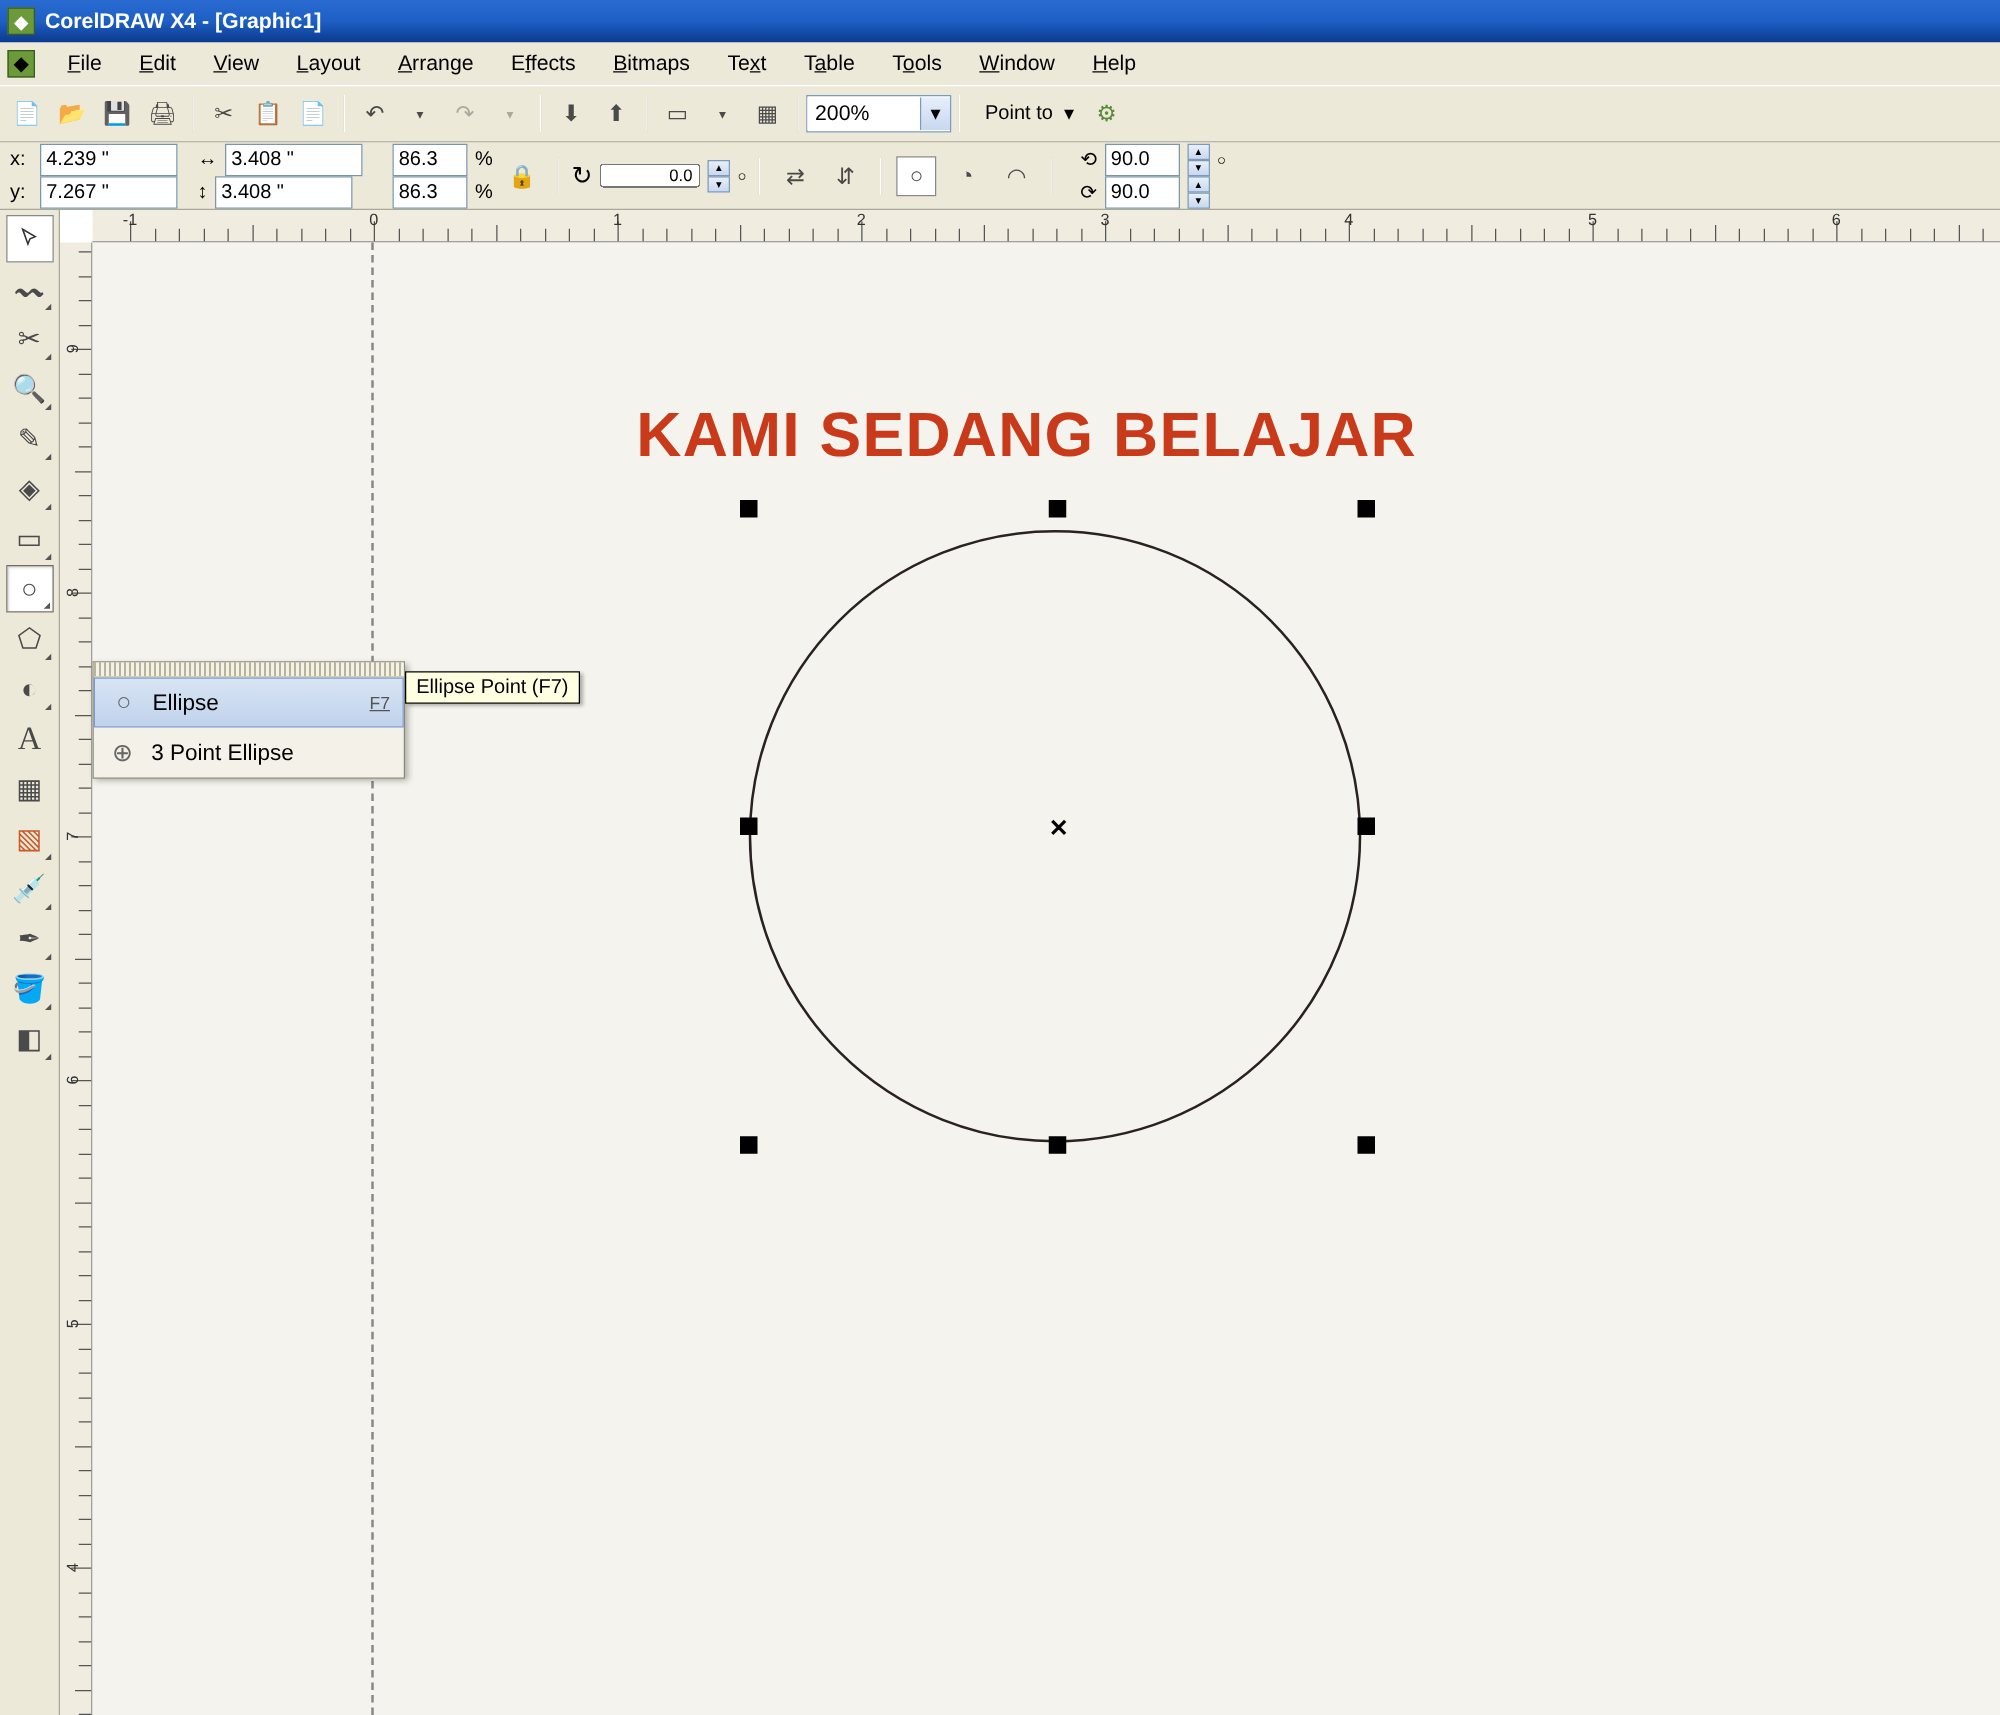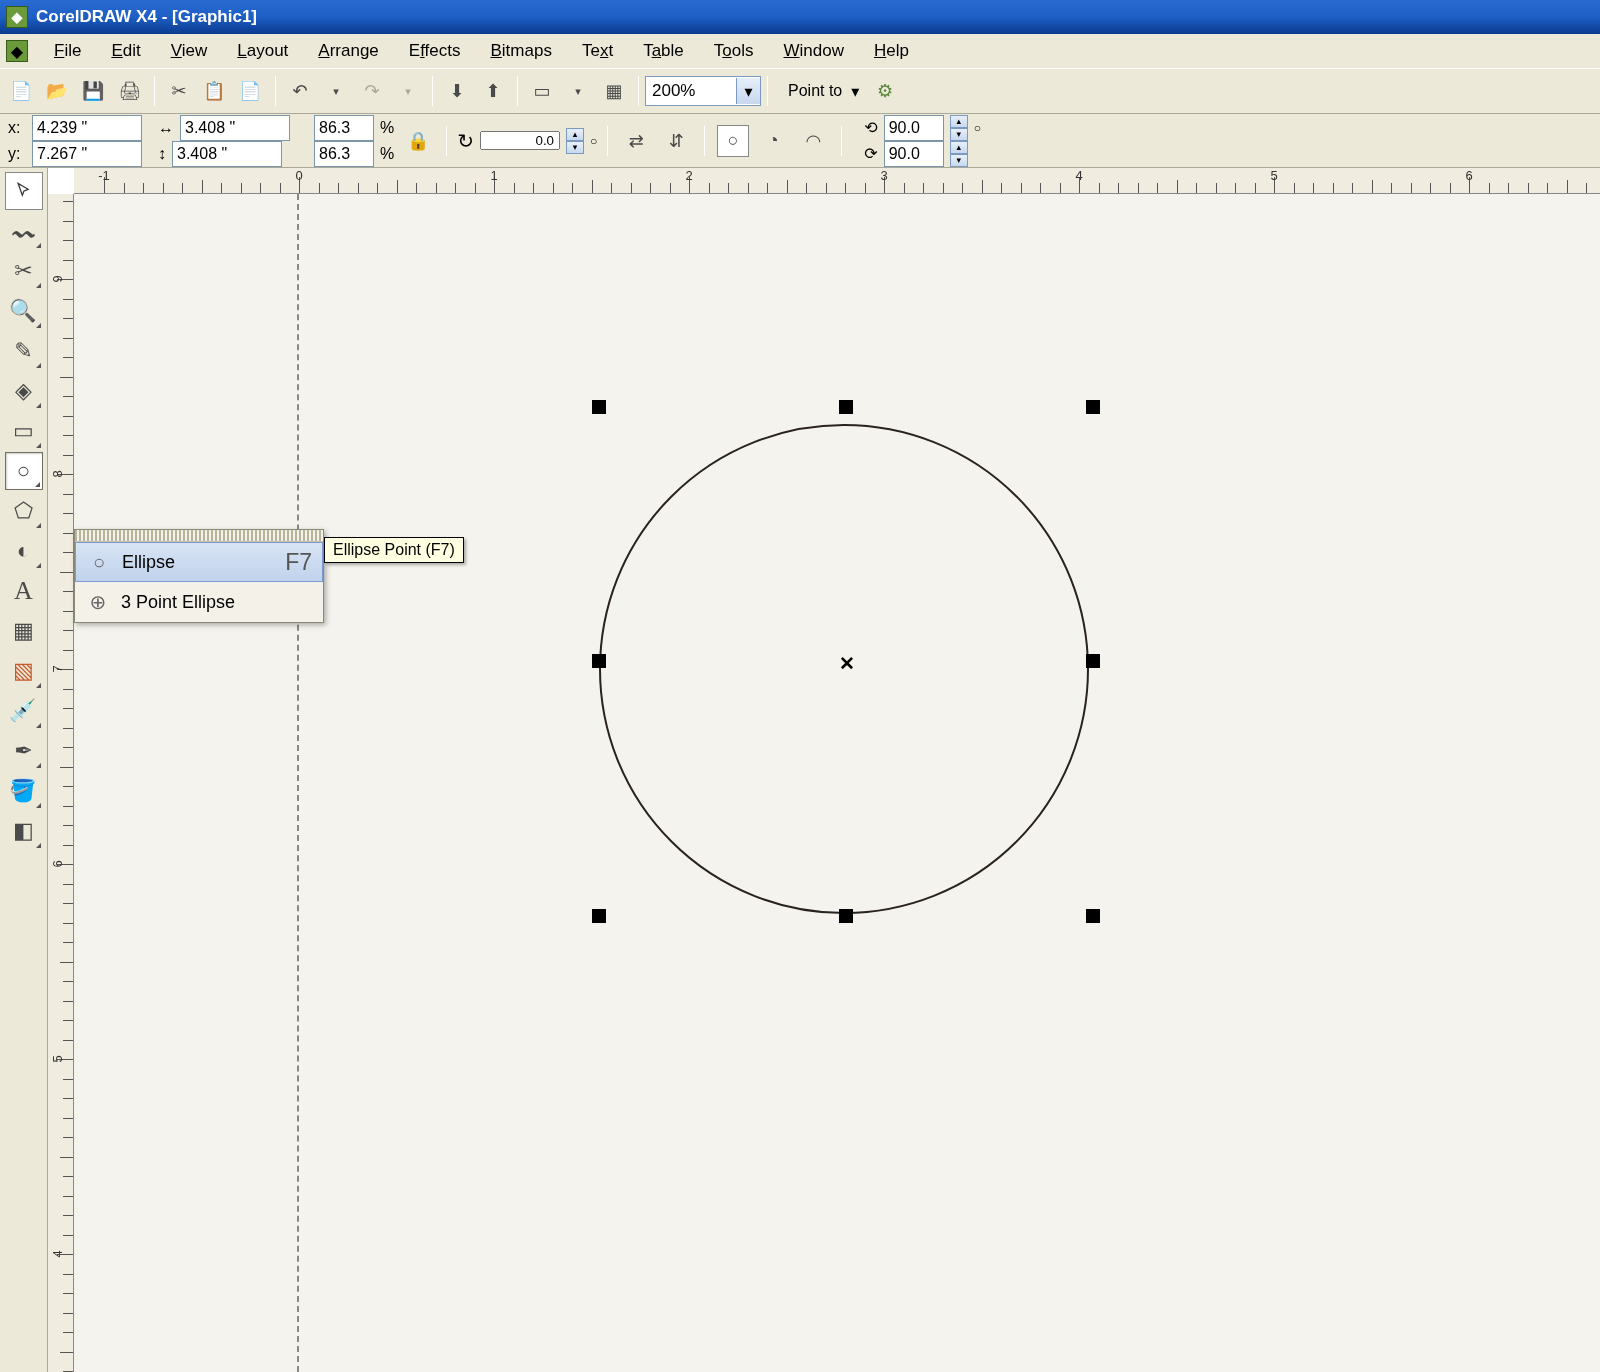--- a/index.html
+++ b/index.html
@@ -47,21 +47,21 @@
 .page-edge { position: absolute; left: 0; top: 0; bottom: 0; border-right: 2px dashed #888; }
 .title-text { position: absolute; font-weight: 800; font-size: 50px; color: #c83a1a; font-family: Arial, sans-serif; letter-spacing: 1px; }
 .sel-handle { position: absolute; width: 14px; height: 14px; background: #000; }
 .sel-center { position: absolute; font-size: 19px; font-weight: bold; color: #000; transform: translate(-50%,-50%); }
 .circle { position: absolute; border: 2px solid #2a2222; border-radius: 50%; }
 .flyout { position: absolute; background: #f4f2e8; border: 1px solid #8a8a7a; box-shadow: 2px 2px 5px rgba(0,0,0,.3); z-index: 50; }
 .flyout-grip { height: 12px; background: repeating-linear-gradient(90deg,#b8b49a 0 2px,#f4f2e8 2px 4px); border-bottom: 1px solid #c8c4aa; }
 .flyout-item { display: flex; align-items: center; height: 40px; padding: 0 10px; gap: 10px; font-size: 18px; cursor: default; }
 .flyout-item.hl { background: linear-gradient(#d8e4f4,#c0d2ec); border: 1px solid #7a9ad0; }
 .flyout-item .icn { width: 26px; height: 26px; display: flex; align-items: center; justify-content: center; font-size: 20px; color: #666; }
-.flyout-item .key { margin-left: auto; color: #555; font-size: 23px; padding-left: 30px; }
+.flyout-item .key { margin-left: auto; color: #555; font-size: 14px; padding-left: 30px; text-decoration: underline; }
 .tooltip { position: absolute; background: #ffffe1; border: 1px solid #000; padding: 3px 8px; font-size: 16px; z-index: 60; box-shadow: 2px 2px 3px rgba(0,0,0,.3); }
 svg.icon-sm { width: 20px; height: 20px; }
 </style>
 </head>
 <body>
 
 <div class="titlebar">
   <div class="icon">◆</div>
   <span>CorelDRAW X4 - [Graphic1]</span>
 </div>
@@ -361,20 +361,21 @@
         <div class="ruler-label-v" style="top: 1060px;">4</div>
         <div class="ruler-tick-v" style="top: 1079.5px;"></div>
         <div class="ruler-tick-v" style="top: 1099px;"></div>
         <div class="ruler-tick-v" style="top: 1118.5px;"></div>
         <div class="ruler-tick-v" style="top: 1138px;"></div>
         <div class="ruler-tick-v" style="top: 1157.5px; width: 13px;"></div>
         <div class="ruler-tick-v" style="top: 1177px;"></div>
       </div>
     <div class="canvas">
       <div class="page-edge" style="width:225px"></div>
+      <div class="title-text" style="top:125px;left:435px">KAMI SEDANG BELAJAR</div>
       <div class="circle" style="top:230px;left:525px;width:490px;height:490px"></div>
       <div class="sel-handle" style="top:206px;left:518px"></div>
       <div class="sel-handle" style="top:206px;left:765px"></div>
       <div class="sel-handle" style="top:206px;left:1012px"></div>
       <div class="sel-handle" style="top:460px;left:518px"></div>
       <div class="sel-handle" style="top:460px;left:1012px"></div>
       <div class="sel-handle" style="top:715px;left:518px"></div>
       <div class="sel-handle" style="top:715px;left:765px"></div>
       <div class="sel-handle" style="top:715px;left:1012px"></div>
       <div class="sel-center" style="top:469px;left:773px">✕</div>

